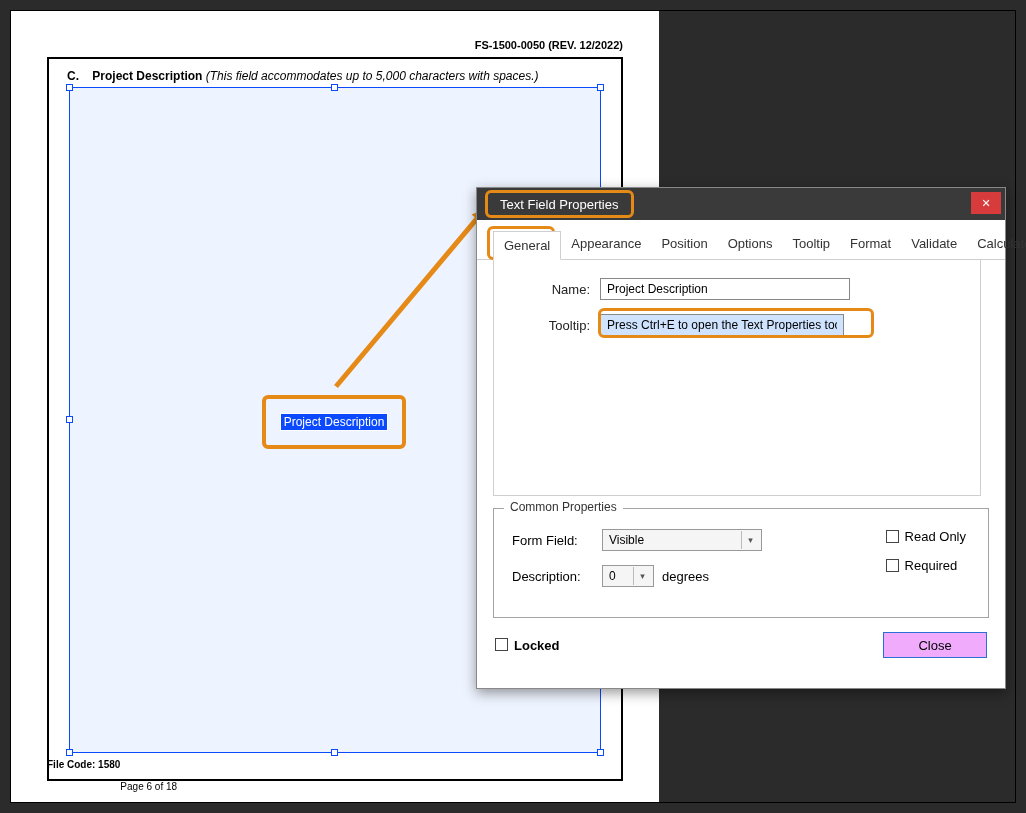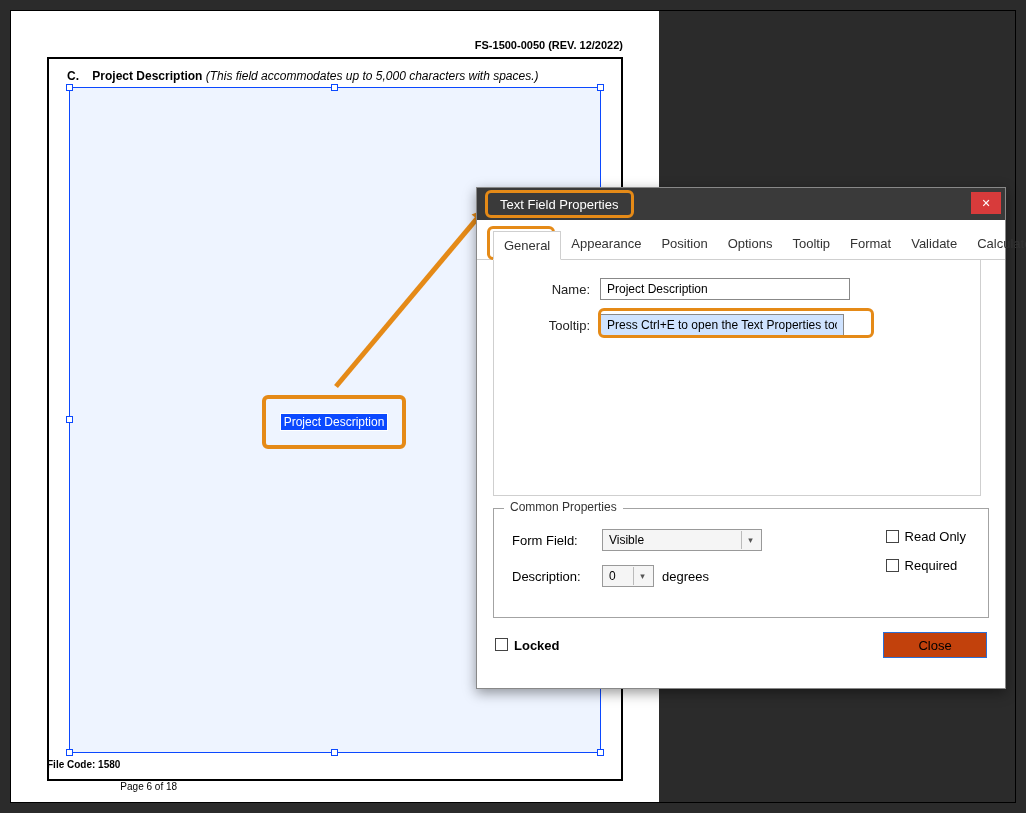--- a/index.html
+++ b/index.html
@@ -284,21 +284,21 @@
   .locked-row {
     display: flex;
     align-items: center;
     padding: 0 18px 14px 18px;
     font-size: 13px;
     justify-content: space-between;
   }
   .close-btn {
     width: 104px; height: 26px;
     border: 1px solid #2a6fd6;
-    background: #c2410c;
+    background: #f0abfc;
     display: flex;
     align-items: center;
     justify-content: center;
     font-size: 13px;
   }
 
   
   .arrow {
     position: absolute;
     background: transparent;

